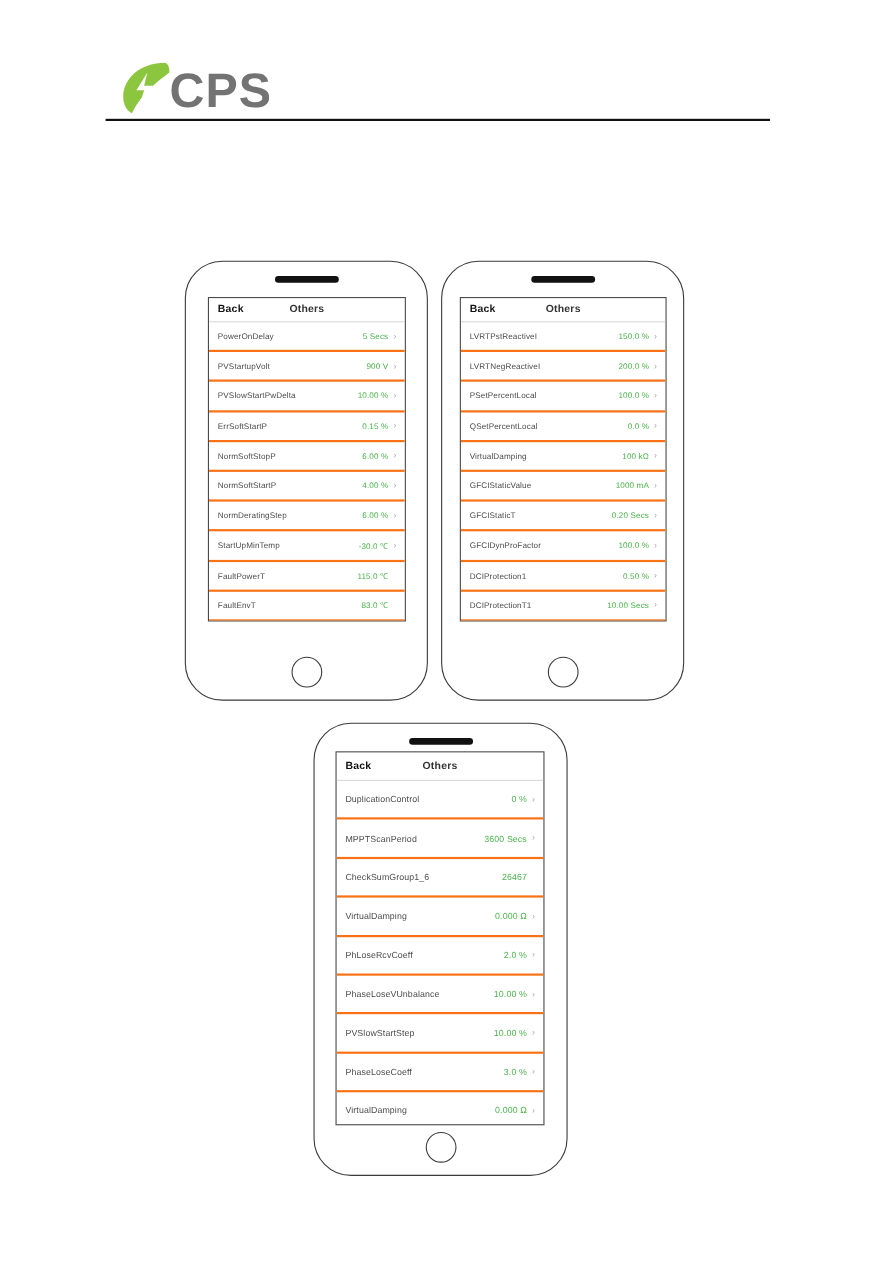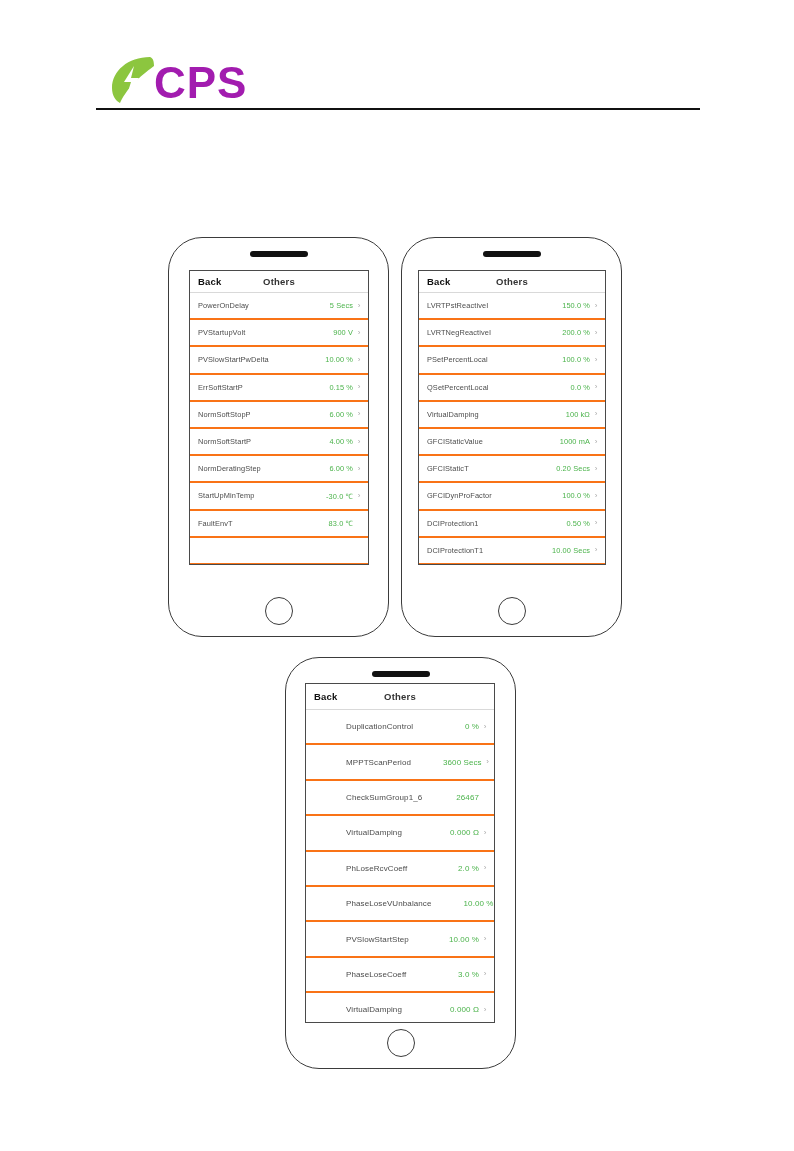--- a/index.html
+++ b/index.html
@@ -36,21 +36,21 @@
     width: 46px;
     height: 52px;
     margin-right: 2px;
   }
   .logo-leaf svg { display: block; }
   .logo-word {
     font-family: "Liberation Sans", sans-serif;
     font-size: 44px;
     font-weight: bold;
     letter-spacing: 1px;
-    color: #a21caf;
+    color: #737373;
     line-height: 1;
     margin-left: -4px;
     margin-top: 6px;
   }
   .header-rule {
     position: absolute;
     left: 96px;
     top: 108px;
     width: 604px;
     height: 0;
@@ -166,21 +166,21 @@
     line-height: 1;
     width: 4px;
     text-align: center;
   }
   .row-chevron.hidden { visibility: hidden; }
 
   
   .p1 .list-row { height: 27.2px; }
   .p2 .list-row { height: 27.2px; }
   .p3 .list-row { height: 35.4px; }
-  .p3 .row-label, .p3 .row-value { font-size: 8px; margin-left: 32px; }
+  .p3 .row-label, .p3 .row-value { font-size: 8px; }
 </style>
 </head>
 <body>
 
 <div class="page-header">
   <div class="logo-block">
     <div class="logo-leaf">
       <svg width="46" height="52" viewBox="0 0 46 52" xmlns="http://www.w3.org/2000/svg">
         <path d="M40 3 C18 3 2 17 2 34 C2 42 6 47 10 49 C12 44 17 36 25 28 C33 20 40 15 44 12 C44 7 43 4 40 3 Z" fill="#8CC63F"></path>
         <path d="M24 12 L14 28 L21 28 L16 44 L29 24 L21 24 Z" fill="#ffffff"></path>
@@ -250,20 +250,27 @@
           </span>
         </div>
         <div class="list-row">
           <span class="row-label">StartUpMinTemp</span>
           <span class="row-right">
             <span class="row-value">-30.0 ℃</span>
             <span class="row-chevron">›</span>
           </span>
         </div>
         <div class="list-row">
+          <span class="row-label">FaultPowerT</span>
+          <span class="row-right">
+            <span class="row-value">115.0 ℃</span>
+            <span class="row-chevron hidden">›</span>
+          </span>
+        </div>
+        <div class="list-row">
           <span class="row-label">FaultEnvT</span>
           <span class="row-right">
             <span class="row-value">83.0 ℃</span>
             <span class="row-chevron hidden">›</span>
           </span>
         </div>
         <div class="list-row"></div>
       </div>
   </div>
   <div class="phone-home"></div>

